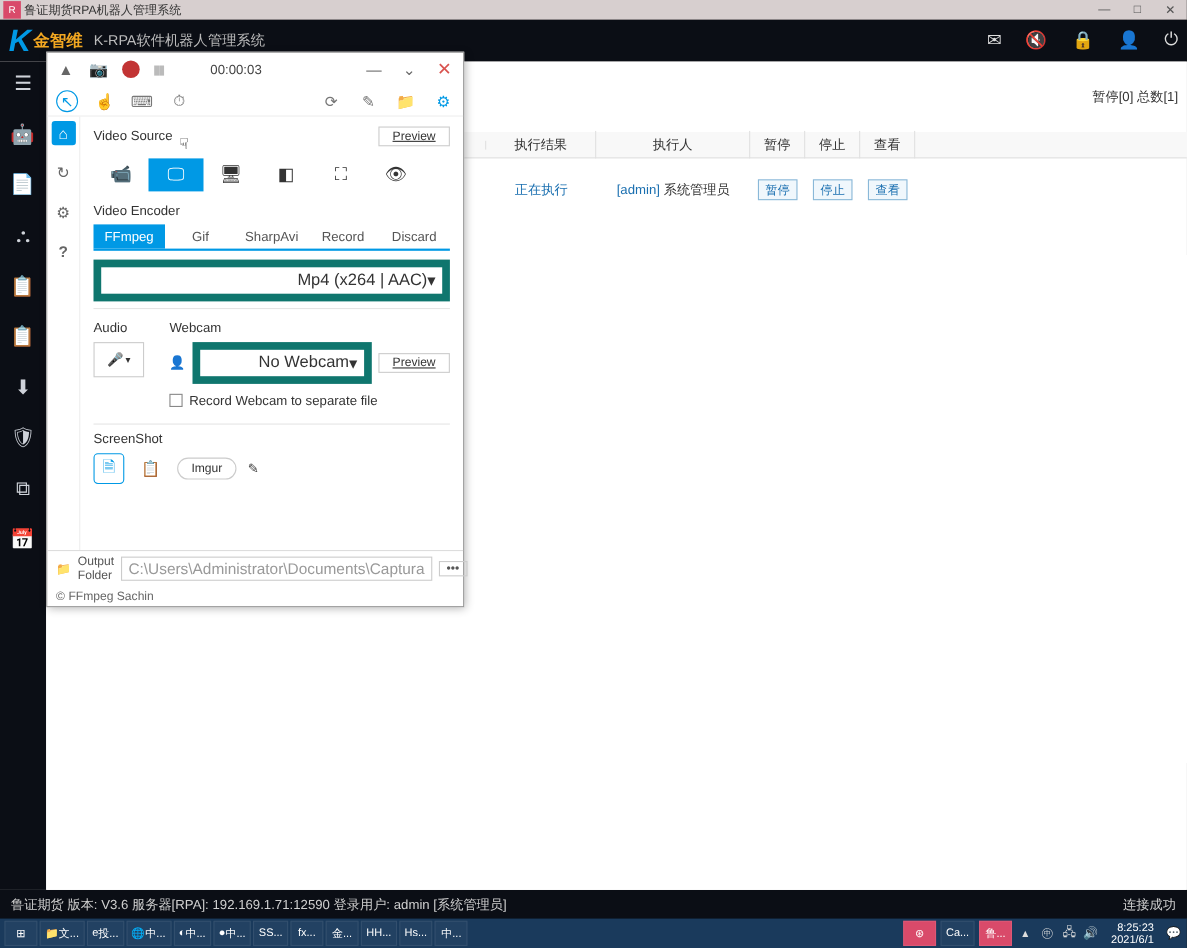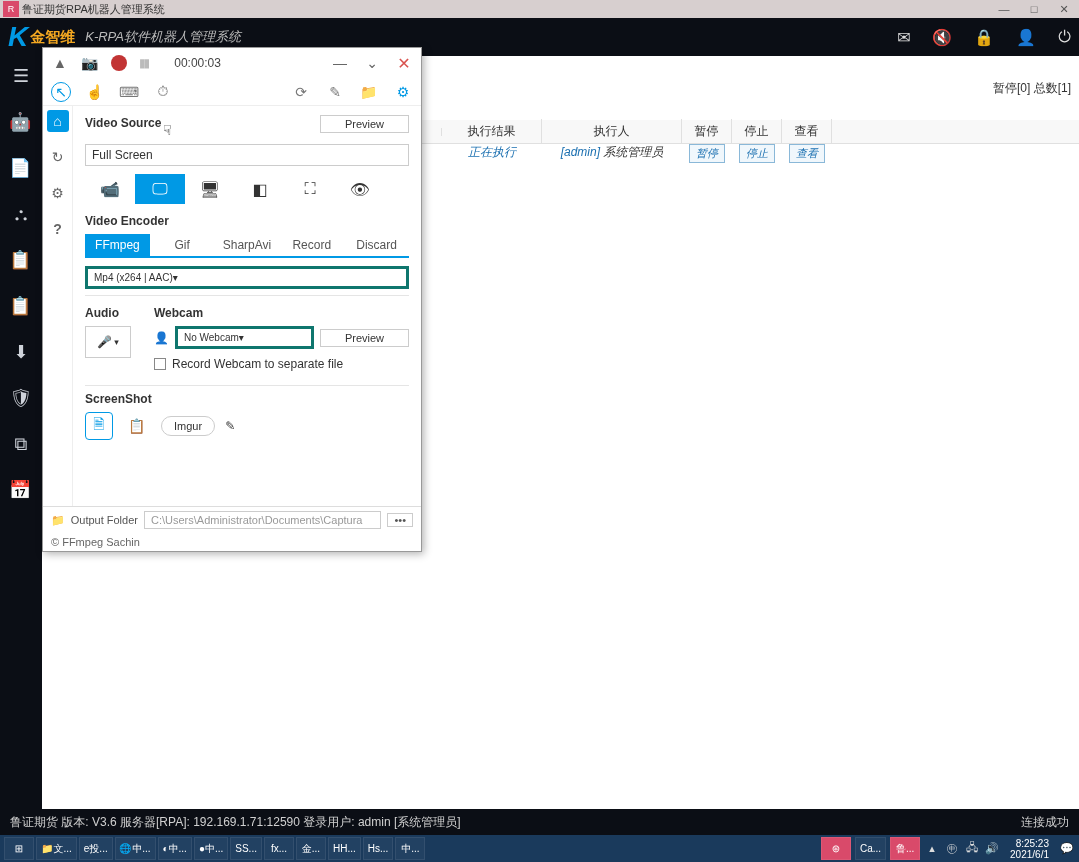--- a/index.html
+++ b/index.html
@@ -9,92 +9,92 @@
 .titlebar { height: 18px; background: #d7cfcf; display: flex; align-items: center; font-size: 11px; color: #333; }
 .titlebar .tb-icon { width: 16px; height: 16px; background: #d94a6a; margin: 0 3px; display: flex; align-items: center; justify-content: center; font-size: 9px; color: #fff; }
 .titlebar .tb-controls { margin-left: auto; display: flex; }
 .titlebar .tb-btn { width: 30px; height: 18px; display: flex; align-items: center; justify-content: center; font-size: 11px; color: #555; }
 
 
 .header { height: 38px; background: #0b0e15; display: flex; align-items: center; padding: 0 8px; }
 .header .logo { display: flex; align-items: center; }
 .header .logo-k { font-size: 28px; font-weight: bold; color: #0099e5; font-style: italic; }
 .header .logo-txt { color: #f2a721; font-size: 15px; font-weight: bold; margin-left: 2px; }
-.header .logo-sub { color: #bbb; font-size: 13px; margin-left: 10px; font-style: italic; }
+.header .logo-sub { color: #bbb; font-size: 13px; margin-left: 10px; }
 .header .hdr-icons { margin-left: auto; display: flex; gap: 22px; }
 .header .hdr-icon { color: #ddd; font-size: 16px; }
 
 
 .main { display: flex; height: calc(100% - 18px - 38px - 26px - 27px); background: #fff; }
 .sidebar { width: 42px; background: #0b0e15; display: flex; flex-direction: column; align-items: center; padding-top: 8px; gap: 22px; }
 .sidebar .sb-icon { width: 24px; height: 24px; display: flex; align-items: center; justify-content: center; color: #cfd3da; font-size: 18px; }
 
 .content { flex: 1; background: #fff; position: relative; }
 
 
 .table-hdr { display: flex; height: 24px; border-bottom: 1px solid #e0e0e0; font-size: 12px; color: #333; align-items: center; position: absolute; top: 64px; left: 0; right: 0; background: #f8f8f8; }
 .table-hdr > div { text-align: center; border-right: 1px solid #e0e0e0; padding: 4px 0; }
-.table-row { display: flex; height: 24px; font-size: 12px; color: #333; position: absolute; top: 88px; left: 0; right: 0; font-style: italic; }
+.table-row { display: flex; height: 24px; font-size: 12px; color: #333; align-items: center; position: absolute; top: 104px; left: 0; right: 0; }
 .table-row > div { text-align: center; }
 .row-btn { border: 1px solid #8ab8d8; background: #f0f7fc; color: #1a6fb0; padding: 1px 6px; font-size: 11px; margin: 0 2px; display: inline-block; }
 .link { color: #1a6fb0; }
 
 .stats { position: absolute; top: 24px; right: 8px; font-size: 12px; color: #333; }
 
 
 .captura { position: absolute; left: 42px; top: 47px; width: 380px; height: 505px; background: #fff; border: 1px solid #999; box-shadow: 2px 2px 8px rgba(0,0,0,0.3); z-index: 100; display: flex; flex-direction: column; }
 .cap-top { height: 30px; display: flex; align-items: center; padding: 0 8px; gap: 12px; }
 .cap-top .ct-icon { width: 18px; height: 18px; display: flex; align-items: center; justify-content: center; color: #666; font-size: 14px; }
 .cap-top .rec { width: 16px; height: 16px; border-radius: 50%; background: #c23434; }
 .cap-top .pause { color: #bbb; font-size: 12px; letter-spacing: -2px; }
-.cap-top .timer { margin-left: 14px; font-size: 12px; color: #444; }
+.cap-top .timer { margin-left: 31px; font-size: 12px; color: #444; }
 .cap-top .right { margin-left: auto; display: flex; gap: 14px; }
 .cap-top .close { color: #d9534f; font-size: 16px; }
 .cursor { position: absolute; left: 120px; top: 74px; font-size: 14px; pointer-events: none; }
 
 .cap-tabs { height: 28px; display: flex; align-items: center; padding: 0 8px; gap: 14px; border-bottom: 1px solid #eee; }
 .cap-tabs .tab-icon { width: 20px; height: 20px; display: flex; align-items: center; justify-content: center; color: #777; font-size: 14px; border-radius: 50%; }
 .cap-tabs .tab-icon.active { border: 1px solid #0099e5; color: #0099e5; }
 .cap-tabs .tab-right { margin-left: auto; display: flex; gap: 14px; }
 .cap-tabs .gear { color: #0099e5; }
 
 .cap-body { display: flex; flex: 1; }
 .cap-side { width: 30px; border-right: 1px solid #eee; display: flex; flex-direction: column; align-items: center; padding-top: 4px; gap: 14px; }
 .cap-side .cs-icon { width: 22px; height: 22px; display: flex; align-items: center; justify-content: center; color: #666; font-size: 14px; border-radius: 3px; }
 .cap-side .cs-icon.active { background: #0099e5; color: #fff; }
 .cap-side .help { font-size: 14px; font-weight: bold; }
 
 .cap-main { flex: 1; padding: 6px 12px; font-size: 12px; color: #333; overflow: hidden; }
-.section-title { font-weight: bold; margin: 4px 0 6px; font-size: 12px; }
+.section-title { font-weight: normal; margin: 4px 0 6px; font-size: 12px; }
 .row { display: flex; align-items: center; gap: 6px; margin-bottom: 8px; }
 .input-field { flex: 1; border: 1px solid #ccc; padding: 3px 6px; font-size: 12px; color: #333; background: #fff; }
-.btn-outline { border: 1px solid #ccc; padding: 2px 24px; font-size: 11px; background: #fff; }
+.btn-outline { border: 1px solid #ccc; padding: 2px 12px; font-size: 11px; background: #fff; text-decoration: underline; }
 .src-row { display: flex; gap: 0; margin-bottom: 10px; }
 .src-btn { width: 50px; height: 30px; display: flex; align-items: center; justify-content: center; color: #333; font-size: 16px; }
 .src-btn.active { background: #0099e5; color: #fff; }
 .enc-row { display: flex; border-bottom: 2px solid #0099e5; margin-bottom: 8px; }
 .enc-tab { flex: 1; text-align: center; padding: 4px 0; font-size: 12px; color: #555; }
 .enc-tab.active { background: #0099e5; color: #fff; }
-.select { width: 100%; border: 3px solid #0f766e; padding: 3px 6px; font-size: 10px; color: #333; background: #fff; display: flex; justify-content: flex-start; }
+.select { width: 100%; border: 7px solid #0f766e; padding: 3px 6px; font-size: 15px; color: #333; background: #fff; display: flex; justify-content: flex-end; }
 .slider-row { display: flex; align-items: center; gap: 6px; margin-bottom: 8px; font-size: 11px; }
 .slider { flex: 1; height: 3px; background: #ccc; position: relative; }
 .slider .fill { position: absolute; left: 0; top: 0; height: 100%; background: #0099e5; }
 .slider .thumb { position: absolute; top: -5px; width: 12px; height: 14px; background: #0099e5; border: 1px solid #fff; }
 .chk { width: 12px; height: 12px; border: 1px solid #888; display: inline-flex; align-items: center; justify-content: center; font-size: 9px; }
 hr { border: none; border-top: 1px solid #e5e5e5; margin: 6px 0; }
 .two-col { display: flex; gap: 14px; }
 .two-col > div { flex: 1; }
 .mic-box { width: 46px; height: 32px; border: 1px solid #ccc; margin-top: 4px; display: flex; align-items: center; justify-content: center; gap: 2px; }
 .ss-row { display: flex; align-items: center; gap: 10px; margin-top: 6px; }
 .ss-btn { width: 28px; height: 28px; border: 1px solid #ccc; border-radius: 4px; display: flex; align-items: center; justify-content: center; font-size: 14px; }
 .ss-btn.active { color: #0099e5; border-color: #0099e5; }
 .imgur-btn { border: 1px solid #ccc; border-radius: 12px; padding: 3px 12px; font-size: 11px; }
 
 .cap-footer { border-top: 1px solid #ddd; padding: 4px 8px; display: flex; align-items: center; gap: 6px; font-size: 11px; color: #555; }
-.cap-footer .of-path { flex: 1; border: 1px solid #ccc; padding: 2px 6px; color: #999; font-size: 11px; }
+.cap-footer .of-path { flex: 1; border: 1px solid #ccc; padding: 2px 6px; color: #999; font-size: 14px; }
 .cap-footer .more { border: 1px solid #ccc; padding: 0 6px; }
 .cap-copy { font-size: 11px; color: #666; padding: 3px 8px; }
 
 
 .status-app { height: 26px; background: #0b0e15; color: #d0d0d0; font-size: 12px; display: flex; align-items: center; padding: 0 10px; }
 .status-app .right { margin-left: auto; }
 
 .taskbar { height: 27px; background: #1a3a5c; display: flex; align-items: center; padding: 0 4px; gap: 2px; }
 .taskbar .tb-item { height: 23px; min-width: 30px; padding: 0 4px; display: flex; align-items: center; justify-content: center; font-size: 10px; color: #fff; border: 1px solid rgba(255,255,255,0.08); background: rgba(255,255,255,0.04); }
 .taskbar .tray { margin-left: auto; display: flex; align-items: center; gap: 4px; }
@@ -206,21 +206,20 @@
       <span class="cs-icon">↻</span>
       <span class="cs-icon">⚙</span>
       <span class="cs-icon help">?</span>
     </div>
 
     <div class="cap-main">
       <div class="row">
         <span class="section-title">Video Source</span>
         <span style="margin-left:auto" class="btn-outline">Preview</span>
       </div>
-      <div class="input-field">Full Screen</div>
 
       <div class="src-row" style="margin-top:8px">
         <span class="src-btn">📹</span>
         <span class="src-btn active">🖵</span>
         <span class="src-btn">🖥</span>
         <span class="src-btn">◧</span>
         <span class="src-btn">⛶</span>
         <span class="src-btn">👁</span>
       </div>
 

